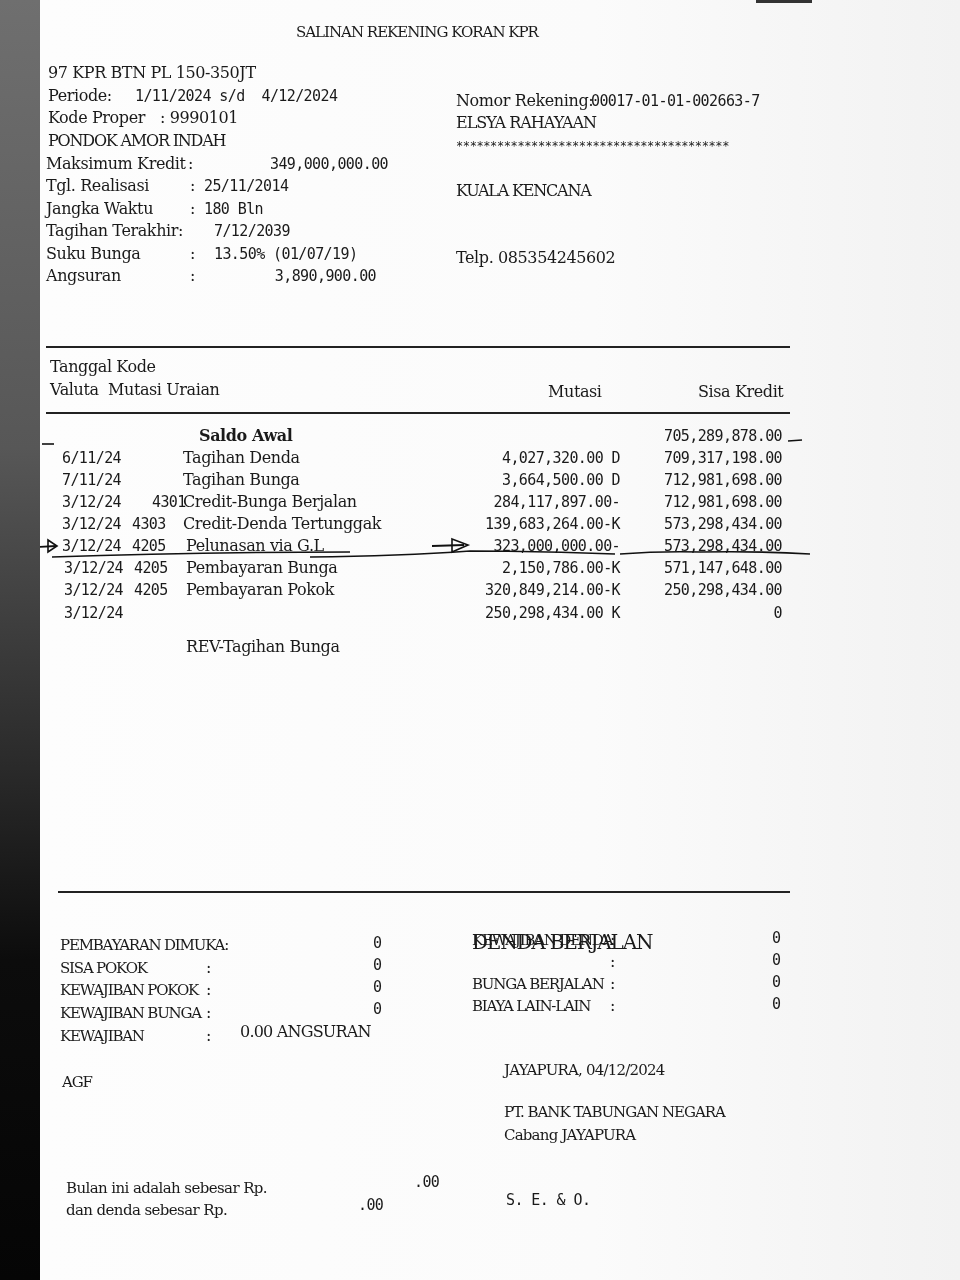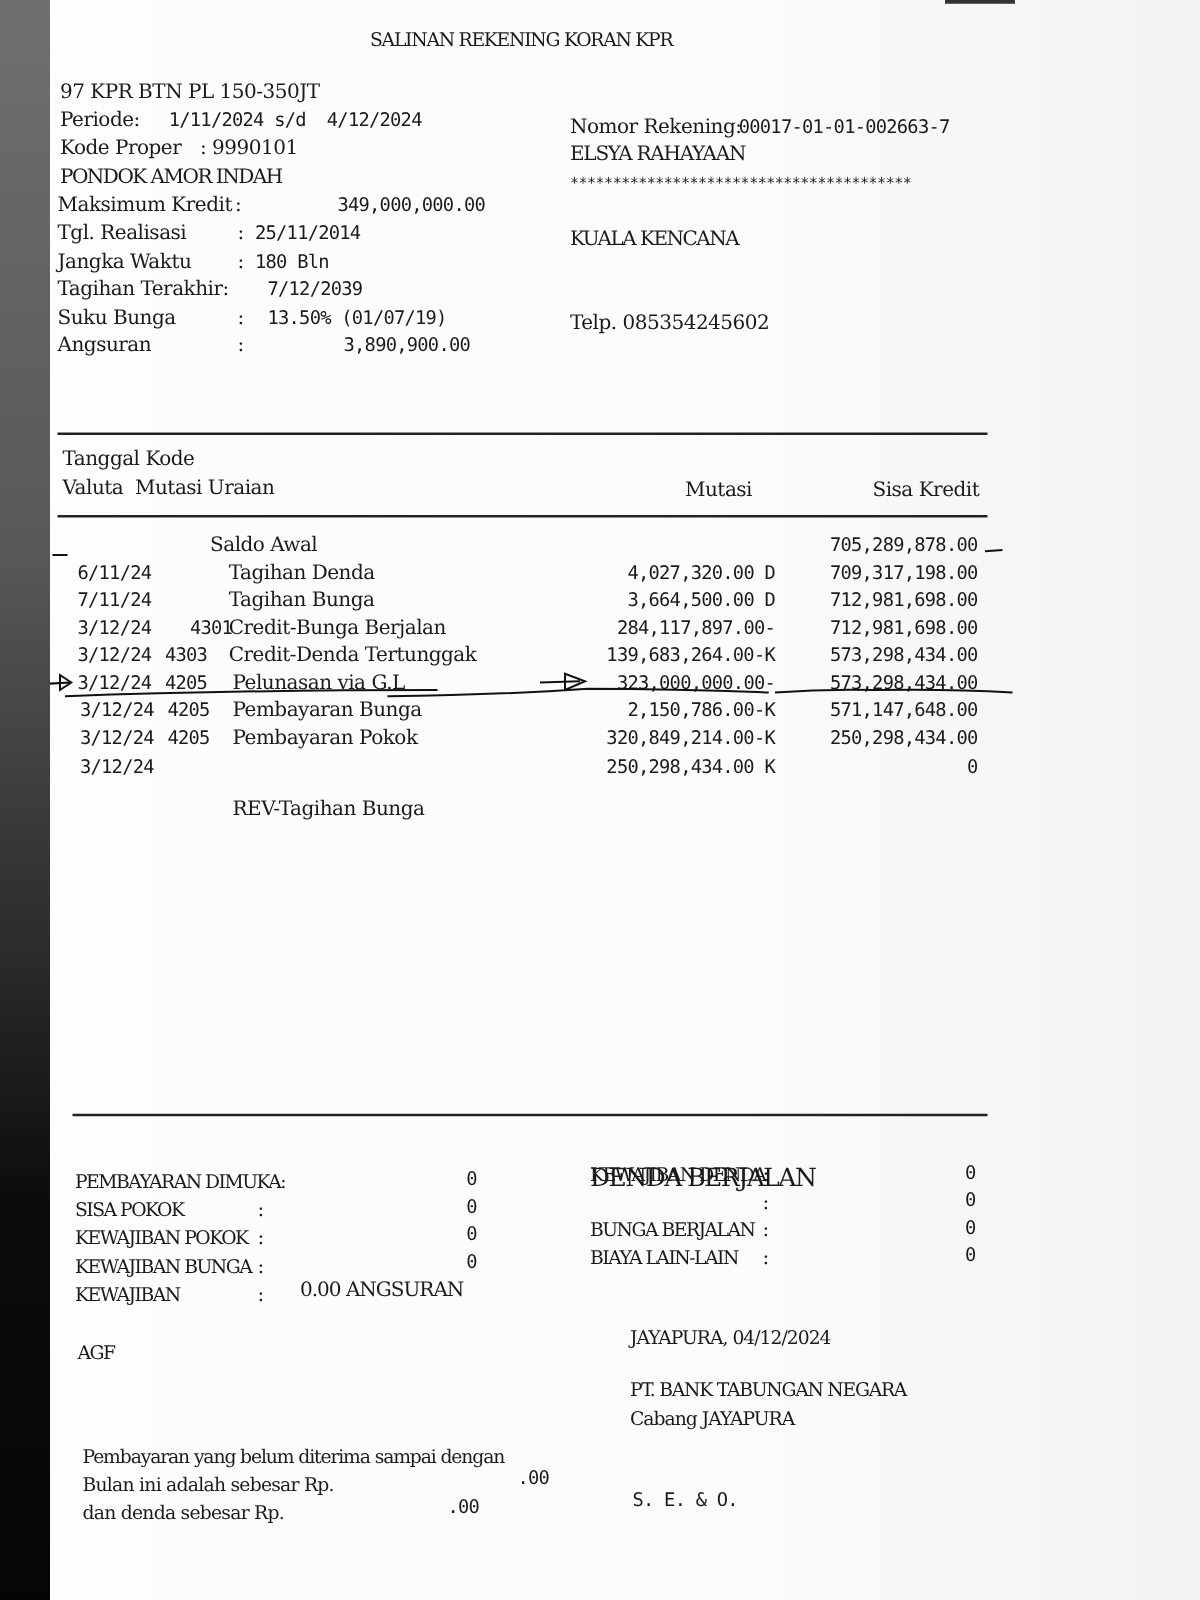--- a/index.html
+++ b/index.html
@@ -76,21 +76,21 @@
 
   <div class="rule" style="left:6px; top:346px; width:744px;"></div>
   <div class="t" style="left:10px; top:357px;">Tanggal Kode</div>
   <div class="t" style="left:10px; top:380px;">Valuta  Mutasi Uraian</div>
   <div class="t" style="left:508px; top:382px;">Mutasi</div>
   <div class="t" style="left:658px; top:382px;">Sisa Kredit</div>
   <div class="rule" style="left:6px; top:412px; width:744px;"></div>
 
   <div>
     <div>
-      <div class="t" style="left:128px; top:426px;">Saldo Awal</div>
+      <div class="t" style="left:159px; top:426px;font-weight:bold;">Saldo Awal</div>
       <div class="t mono r" style="left:560px; width:182px; top:426px;">705,289,878.00</div>
     </div>
     <div>
       <div class="t mono" style="left:22px; top:448px;">6/11/24</div>
       <div class="t" style="left:143px; top:448px;">Tagihan Denda</div>
       <div class="t mono r" style="left:400px; width:180px; top:448px;">4,027,320.00 D</div>
       <div class="t mono r" style="left:560px; width:182px; top:448px;">709,317,198.00</div>
     </div>
     <div>
       <div class="t mono" style="left:22px; top:470px;">7/11/24</div>
@@ -192,19 +192,18 @@
 
   <div class="t" style="left:432px; top:996px; font-size:15px; letter-spacing:-1.2px;">BIAYA LAIN-LAIN</div>
   <div class="t" style="left:570px; top:996px;">:</div>
   <div class="t mono" style="left:732px; top:994px;">0</div>
 
   <div class="t" style="left:22px; top:1072px; font-size:15px; letter-spacing:-1.2px;">AGF</div>
   <div class="t" style="left:464px; top:1060px; font-size:15px; letter-spacing:-0.8px;">JAYAPURA, 04/12/2024</div>
   <div class="t" style="left:464px; top:1102px; font-size:15px; letter-spacing:-1px;">PT. BANK TABUNGAN NEGARA</div>
   <div class="t" style="left:464px; top:1125px; font-size:15px; letter-spacing:-0.8px;">Cabang JAYAPURA</div>
 
-  <div class="t" style="left:26px; top:1155px; font-size:15px; letter-spacing:-0.9px;">Pembayaran yang belum diterima sampai dengan</div>
   <div class="t" style="left:26px; top:1178px; font-size:15px; letter-spacing:-0.6px;">Bulan ini adalah sebesar Rp.</div>
   <div class="t mono" style="left:374px; top:1172px;">.00</div>
   <div class="t" style="left:26px; top:1200px; font-size:15px; letter-spacing:-0.6px;">dan denda sebesar Rp.</div>
   <div class="t mono" style="left:318px; top:1195px;">.00</div>
   <div class="t mono" style="left:466px; top:1190px;">S. E. &amp; O.</div>
 </div>
 
 </body></html>

